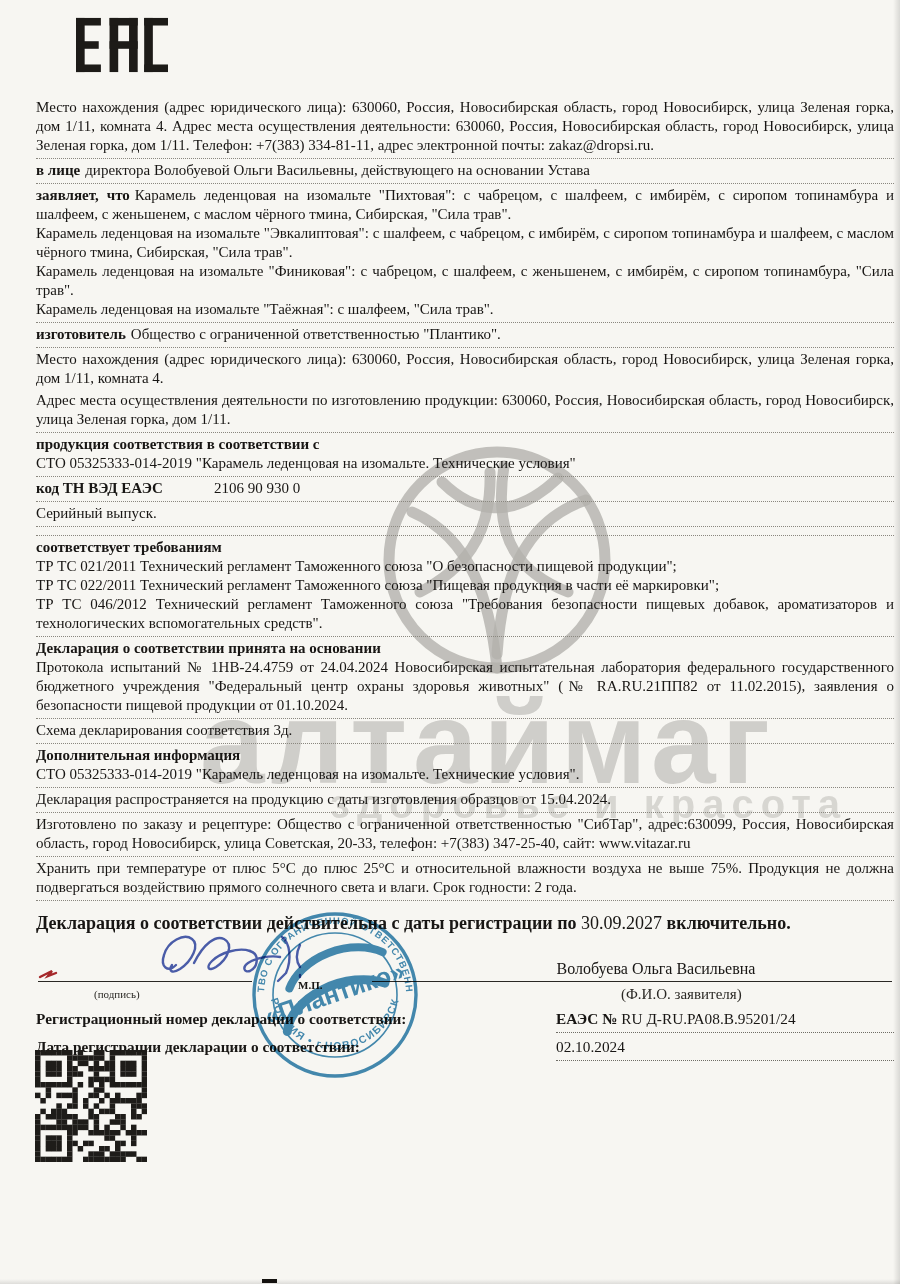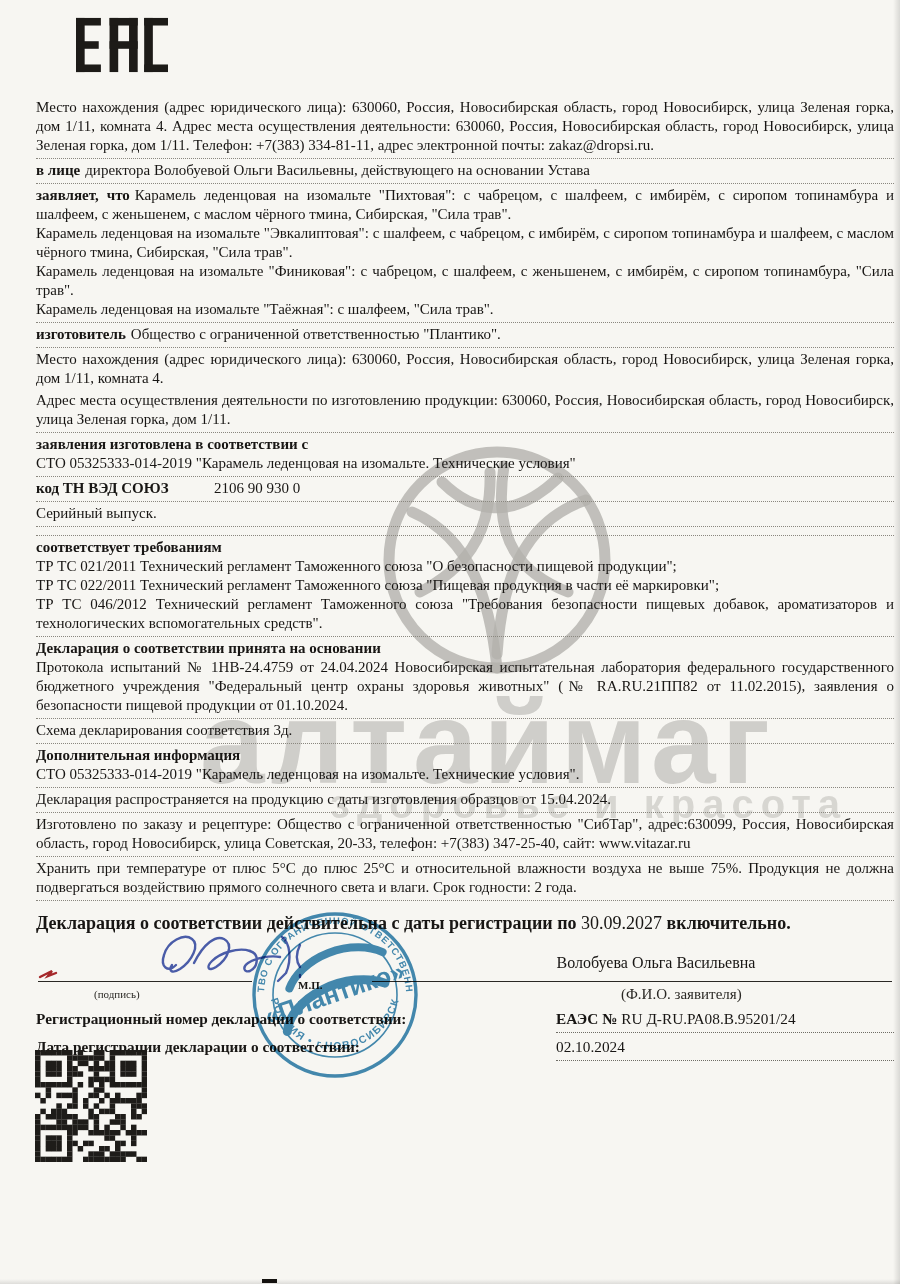--- a/index.html
+++ b/index.html
@@ -36,21 +36,21 @@
   .gap6{height:8px;border-bottom:1px dotted #8a877f;}
   .tnved-label{display:inline-block;width:178px;font-weight:bold;}
   .validity{margin-top:11px;padding:2px 0;border-bottom:none;font-size:18px;}
 
   
   .sigblock{position:relative;height:64px;margin-top:6px;}
   .sigline{position:absolute;left:2px;top:40px;width:214px;border-top:1.5px solid #2a2824;}
   .siglabel{position:absolute;left:58px;top:44px;font-size:11px;color:#2a2824;}
   .mp{position:absolute;left:262px;top:35px;font-weight:bold;font-size:11px;}
   .fioline{position:absolute;left:336px;right:2px;top:40px;border-top:1.5px solid #2a2824;}
-  .fio{position:absolute;left:440px;top:12px;width:360px;text-align:center;font-size:16px;}
+  .fio{position:absolute;left:440px;top:18px;width:360px;text-align:center;font-size:16px;}
   .fiolabel{position:absolute;left:585px;top:44px;font-size:15px;color:#2a2824;}
   .sig-svg{position:absolute;left:118px;top:-16px;}
 
   
   .regline{display:flex;margin-top:3px;align-items:flex-start;}
   .reglabel{width:520px;font-weight:bold;font-size:15.3px;line-height:22px;}
   .regvalue{flex:1;font-size:15.3px;line-height:22px;border-bottom:1px dotted #6f6d66;padding-bottom:2px;}
 
   
   .stamp{position:absolute;left:248px;top:908px;z-index:3;opacity:.88;mix-blend-mode:multiply;}
@@ -112,26 +112,26 @@
     <div class="row">
       <span class="lead">изготовитель</span><span>Общество с ограниченной ответственностью "Плантико".</span>
     </div>
 
     <div class="row just">
       <div>Место нахождения (адрес юридического лица): 630060, Россия, Новосибирская область, город Новосибирск, улица Зеленая горка, дом 1/11, комната 4.</div>
       <div style="margin-top:3px;">Адрес места осуществления деятельности по изготовлению продукции: 630060, Россия, Новосибирская область, город Новосибирск, улица Зеленая горка, дом 1/11.</div>
     </div>
 
     <div class="row">
-      <div class="b">заявления изготовлена в соответствии с</div>
+      <div class="b">продукция соответствия в соответствии с</div>
       <div>СТО 05325333-014-2019 "Карамель леденцовая на изомальте. Технические условия"</div>
     </div>
 
     <div class="row">
-      <span class="tnved-label">код ТН ВЭД СОЮЗ</span><span>2106 90 930 0</span>
+      <span class="tnved-label">код ТН ВЭД ЕАЭС</span><span>2106 90 930 0</span>
     </div>
 
     <div class="row">Серийный выпуск.</div>
     <div class="gap6"></div>
 
     <div class="row just">
       <div class="b">соответствует требованиям</div>
       <div>ТР ТС 021/2011 Технический регламент Таможенного союза "О безопасности пищевой продукции";</div>
       <div>ТР ТС 022/2011 Технический регламент Таможенного союза "Пищевая продукция в части её маркировки";</div>
       <div>ТР ТС 046/2012 Технический регламент Таможенного союза "Требования безопасности пищевых добавок, ароматизаторов и технологических вспомогательных средств".</div>

